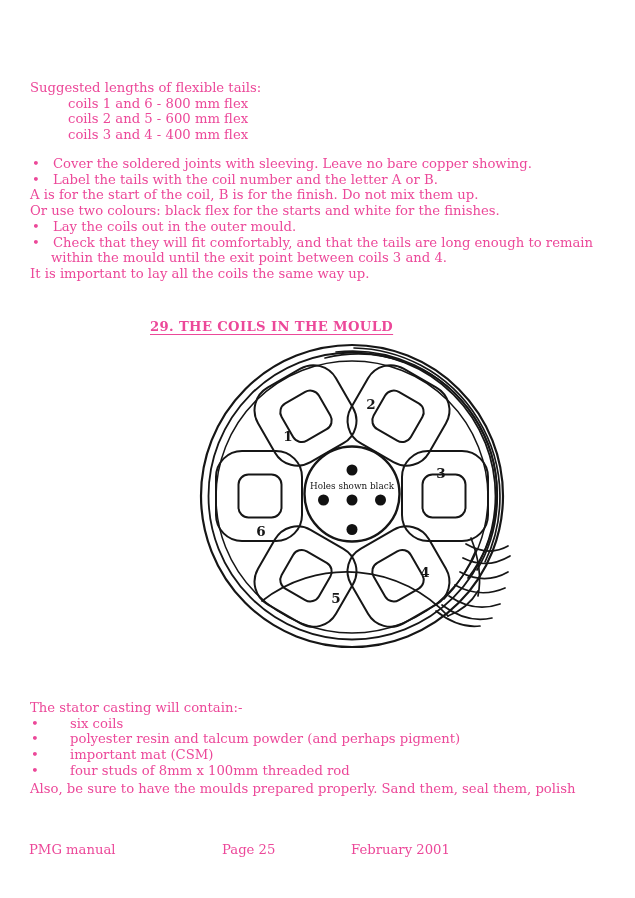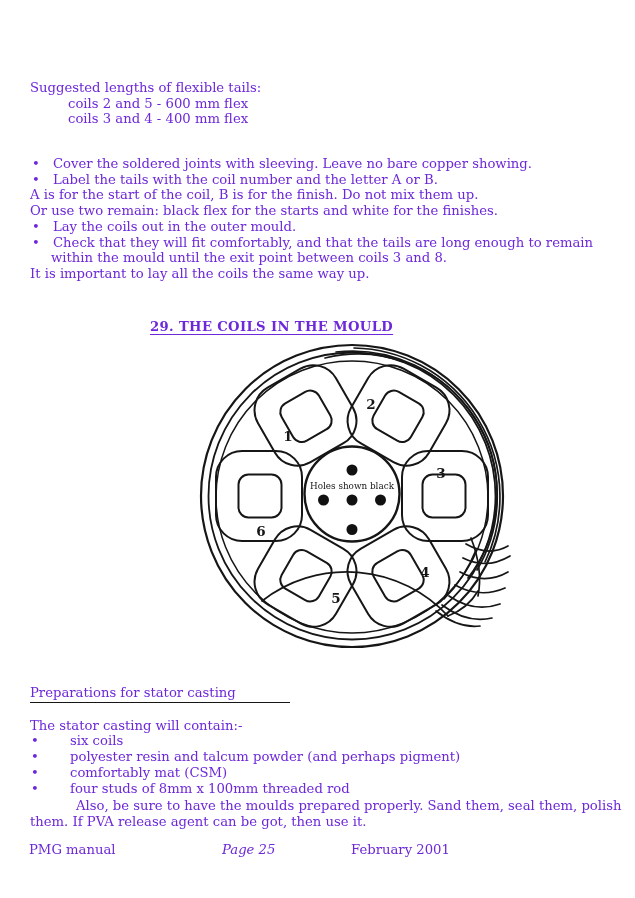--- a/index.html
+++ b/index.html
@@ -2,21 +2,21 @@
 <html><head>
 <meta charset="utf-8">
 <style>
   html,body{margin:0;padding:0;background:#ffffff;}
   .page{
     position:relative;
     width:635px;height:898px;
     background:#ffffff;
     font-family:"DejaVu Serif","Liberation Serif",serif;
     font-size:13.2px;
-    color:#6d28d9;
+    color:#ec4899;
     overflow:hidden;
   }
   .abs{position:absolute;}
   .nowrap{white-space:nowrap;}
   
   .intro{top:80px;left:30px;line-height:15.5px;}
   .intro .indent{padding-left:38px;}
   
   .instructions{top:156px;left:30px;line-height:15.7px;width:600px;}
   .brow{display:flex;}
@@ -27,62 +27,63 @@
   .fig-head{top:319px;left:150px;font-weight:bold;letter-spacing:.35px;
             text-decoration:underline;text-underline-offset:3px;white-space:nowrap;}
   
   .diagram{top:0;left:0;width:635px;height:898px;pointer-events:none;}
   
   .casting{top:685px;left:30px;line-height:15.7px;width:580px;}
   .casting .head{display:inline-block;border-bottom:1.3px solid #161616;
                  padding-right:54px;padding-bottom:1px;white-space:nowrap;}
   .casting .intro2{margin-top:15px;}
   .bdot2{flex:none;width:39px;padding-left:1px;}
-  .casting .note{margin-top:2px;line-height:15.5px;margin-left:46px;}
+  .casting .note{margin-top:2px;line-height:15.5px;}
   
   .footer{top:842px;left:0;width:635px;height:20px;}
   .footer span{position:absolute;white-space:nowrap;}
   .f-left{left:29px;}
-  .f-center{left:222px;font-style:italic;}
+  .f-center{left:222px;}
   .f-right{left:351px;}
   svg text{font-family:"DejaVu Serif","Liberation Serif",serif;fill:#161616;}
   .coilnum{font-size:13.5px;font-weight:bold;}
   .holetext{font-size:8.6px;}
 </style>
 </head>
 <body>
 
 <div class="page">
 
   <div class="abs intro">
     <div class="nowrap">Suggested lengths of flexible tails:</div>
+    <div class="indent nowrap">coils 1 and 6 - 800 mm flex</div>
     <div class="indent nowrap">coils 2 and 5 - 600 mm flex</div>
     <div class="indent nowrap">coils 3 and 4 - 400 mm flex</div>
   </div>
 
   <div class="abs instructions">
     <div class="brow">
       <span class="bdot">•</span>
       <span class="nowrap">Cover the soldered joints with sleeving.  Leave no bare copper showing.</span>
     </div>
     <div class="brow">
       <span class="bdot">•</span>
       <span class="nowrap">Label the tails with the coil number and the letter A or B.</span>
     </div>
     <div class="nowrap">A is for the start of the coil, B is for the finish.  Do not mix them up.</div>
-    <div class="nowrap">Or use two remain: black flex for the starts and white for the finishes.</div>
+    <div class="nowrap">Or use two colours: black flex for the starts and white for the finishes.</div>
     <div class="brow">
       <span class="bdot">•</span>
       <span class="nowrap">Lay the coils out in the outer mould.</span>
     </div>
     <div class="brow">
       <span class="bdot">•</span>
       <span class="nowrap">Check that they will fit comfortably, and that the tails are long enough to remain</span>
     </div>
-    <div class="hang nowrap">within the mould until the exit point between coils 3 and 8.</div>
+    <div class="hang nowrap">within the mould until the exit point between coils 3 and 4.</div>
     <div class="nowrap">
       <span>It is important to lay all the coils the </span><span class="uline">same way up</span><span>.</span>
     </div>
   </div>
 
   <div class="abs fig-head">29.  THE COILS IN THE MOULD</div>
 
   <svg class="abs diagram" viewBox="0 0 635 898" xmlns="http://www.w3.org/2000/svg">
     <defs>
       <g id="coil">
@@ -137,44 +138,40 @@
 
     <text class="coilnum" x="288" y="441" text-anchor="middle">1</text>
     <text class="coilnum" x="371" y="409" text-anchor="middle">2</text>
     <text class="coilnum" x="441" y="478" text-anchor="middle">3</text>
     <text class="coilnum" x="425" y="577" text-anchor="middle">4</text>
     <text class="coilnum" x="336" y="603" text-anchor="middle">5</text>
     <text class="coilnum" x="261" y="536" text-anchor="middle">6</text>
   </svg>
 
   <div class="abs casting">
-    <div>
-      <span class="head">Preparations for stator casting</span>
-    </div>
     <div class="intro2 nowrap">The stator casting will contain:-</div>
     <div class="brow">
       <span class="bdot2">•</span>
       <span class="nowrap">six coils</span>
     </div>
     <div class="brow">
       <span class="bdot2">•</span>
       <span class="nowrap">polyester resin and talcum powder (and perhaps pigment)</span>
     </div>
     <div class="brow">
       <span class="bdot2">•</span>
-      <span class="nowrap">comfortably mat (CSM)</span>
+      <span class="nowrap">important mat (CSM)</span>
     </div>
     <div class="brow">
       <span class="bdot2">•</span>
       <span class="nowrap">four studs of 8mm x 100mm threaded rod</span>
     </div>
     <div class="note nowrap">
       <span>Also, be sure to have the </span><span class="uline">moulds</span><span> prepared properly.  Sand them, seal them, polish</span>
     </div>
-    <div class="nowrap">them.  If PVA release agent can be got, then use it.</div>
   </div>
 
   <div class="abs footer">
     <span class="f-left">PMG manual</span>
     <span class="f-center">Page 25</span>
     <span class="f-right">February 2001</span>
   </div>
 
 </div>
 

